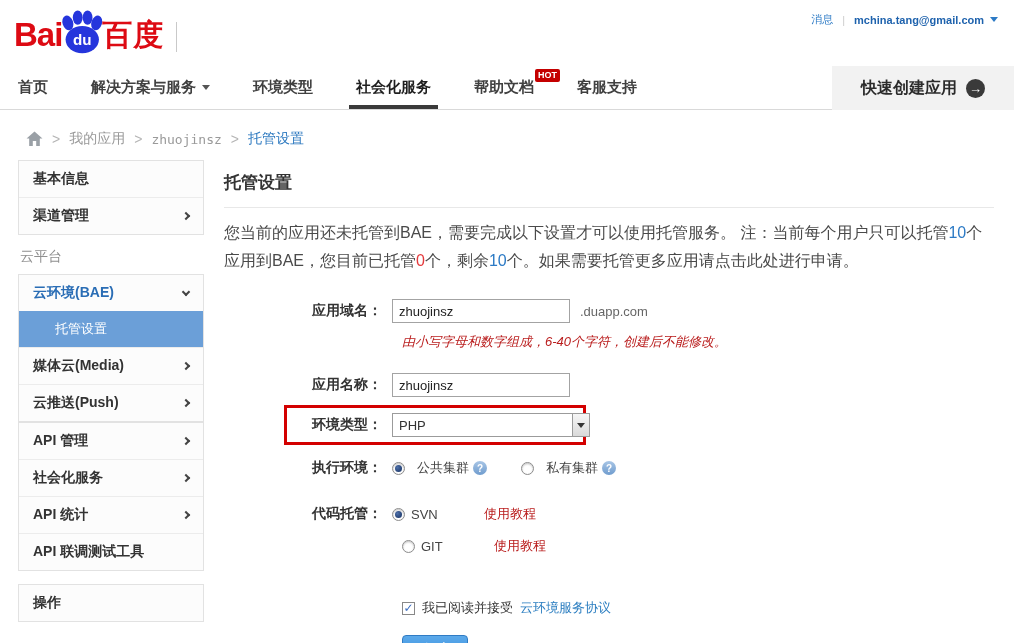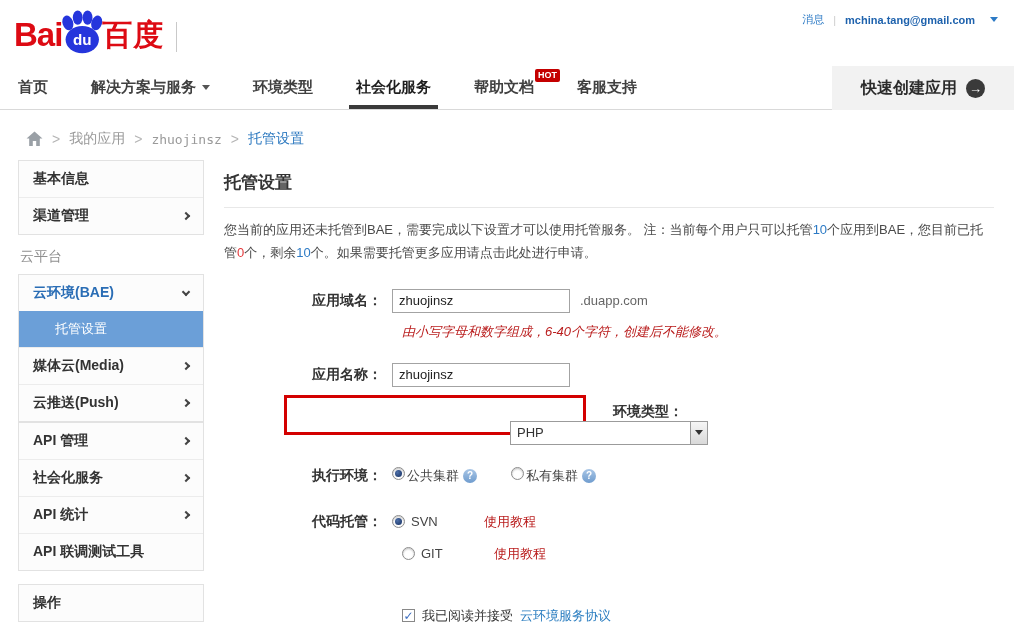--- a/index.html
+++ b/index.html
@@ -14,21 +14,21 @@
   .logo-row { position:absolute; left:14px; top:10px; display:flex; align-items:center; }
   .bai-txt { color:#dd0a13; font-size:33px; font-weight:bold; letter-spacing:-1px; }
   .paw-svg { margin:0 -3px 6px -4px; }
   .baidu-cn { color:#dd0a13; font-size:30px; font-weight:bold; letter-spacing:1px; }
   .logo-divider { width:1px; height:30px; background:#c9c9c9; margin:4px 10px 0 12px; }
   .logo-subtitle { color:#949494; font-size:26px; letter-spacing:3px; margin-top:4px; }
 
   .userbar { position:absolute; right:16px; top:12px; display:flex; align-items:center; gap:9px; font-size:11px; }
   .msg-link { color:#2c7ac5; text-decoration:none; cursor:pointer; }
   .user-sep { color:#ccc; }
-  .user-email { color:#1e62ad; font-weight:bold; cursor:pointer; display:flex; align-items:center; gap:15px; }
+  .user-email { color:#1e62ad; font-weight:bold; cursor:pointer; display:flex; align-items:center; gap:6px; }
   .caret-down { width:0; height:0; border-left:4px solid transparent; border-right:4px solid transparent; border-top:5px solid #2c7ac5; display:inline-block; }
 
   
   .mainnav { position:relative; height:44px; border-bottom:1px solid #d9d9d9; display:flex; align-items:stretch; padding-left:18px; }
   .nav-item { position:relative; display:flex; align-items:center; gap:6px; font-size:15px; font-weight:bold; color:#404040; cursor:pointer; margin-right:43px; }
   .nav-item .caret-dk { width:0; height:0; border-left:4px solid transparent; border-right:4px solid transparent; border-top:5px solid #555; }
   .nav-item.active { color:#1f1f1f; }
   .nav-item.active::after { content:""; position:absolute; left:-7px; right:-7px; bottom:0; height:4px; background:#3a3a3a; }
   .hot-badge { position:absolute; top:3px; right:-26px; background:#c40000; color:#fff; font-size:9px; font-weight:bold; padding:1px 3px; border-radius:2px; line-height:1.2; }
   .create-btn { position:absolute; right:0; top:0; height:44px; width:182px; background:#f2f2f2; display:flex; align-items:center; justify-content:center; gap:9px; font-size:16px; font-weight:bold; color:#2b2b2b; cursor:pointer; }
@@ -53,43 +53,43 @@
   .chev { width:6px; height:6px; border-right:2px solid #444; border-bottom:2px solid #444; display:inline-block; }
   .chev-right { transform:rotate(-45deg); }
   .chev-down { transform:rotate(45deg); margin-top:-2px; }
   .side-section { color:#8f8f8f; font-size:14px; padding:13px 2px 8px; }
   .side-item.bae-item { color:#2a6db5; }
   .side-item.sub-selected { background:#6b9fd8; color:#fff; font-weight:normal; font-size:13px; padding-left:36px; justify-content:flex-start; border-top:none; }
   .ops-box { margin-top:13px; }
 
   
   .main-title { font-size:17px; font-weight:bold; color:#333; padding:9px 0 13px; border-bottom:1px solid #e8e8e8; }
-  .intro { font-size:13px; color:#4a4a4a; line-height:1.75; margin-top:11px; max-width:764px; }
+  .intro { font-size:16px; color:#4a4a4a; line-height:1.75; margin-top:11px; max-width:764px; }
   .num-blue { color:#2c7ac5; }
   .num-red { color:#e4393c; }
 
   .form { margin-top:24px; font-size:13px; }
   .frow { display:flex; align-items:center; }
   .flabel { width:168px; flex:none; text-align:right; padding-right:10px; font-size:14px; font-weight:bold; color:#333; }
   .tinput { width:178px; height:24px; border:1px solid #a3a3a3; padding:2px 6px; font-size:13px; font-family:"Liberation Sans","DejaVu Sans",sans-serif; color:#222; }
   .suffix { color:#666; margin-left:10px; }
   .hint { margin:10px 0 0 178px; color:#b91c1c;font-style:italic; }
   .gap22 { margin-top:22px; }
 
-  .env-row { position:relative; margin-top:16px;flex-direction:column; }
+  .env-row { position:relative; margin-top:16px; }
   .red-annotation { position:absolute; left:60px; top:-8px; width:302px; height:40px; border:3px solid #d30000; pointer-events:none; }
   .fake-select { width:198px; height:24px; border:1px solid #9b9b9b; background:#fff; display:flex; align-items:center; cursor:pointer; position:relative; }
   .fake-select .sel-text { padding-left:6px; flex:1; }
   .sel-btn { width:17px; height:100%; border-left:1px solid #9b9b9b; background:linear-gradient(#f6f6f6,#d9d9d9); display:flex; align-items:center; justify-content:center; }
   .sel-arrow { width:0; height:0; border-left:4px solid transparent; border-right:4px solid transparent; border-top:5px solid #333; }
 
   .exec-row { margin-top:22px; }
   .radio { width:13px; height:13px; border-radius:50%; border:1px solid #8c8c8c; background:#fff; display:inline-flex; align-items:center; justify-content:center; box-shadow:inset 0 1px 2px rgba(0,0,0,.25); flex:none; }
   .radio.sel::after { content:""; width:7px; height:7px; border-radius:50%; background:radial-gradient(circle at 35% 35%, #4d6fa8, #152f60); }
-  .radio-opt { display:inline-flex; align-items:flex-start; gap:2px; cursor:pointer; color:#444; }
+  .radio-opt { display:inline-flex; align-items:center; gap:12px; cursor:pointer; color:#444; }
   .qicon { width:14px; height:14px; border-radius:50%; background:linear-gradient(#a9c6e6,#6f9cce); color:#fff; font-size:10px; font-weight:bold; display:inline-flex; align-items:center; justify-content:center; cursor:pointer; margin-left:4px; }
   .opt-gap { margin-left:34px; }
 
   .code-row { margin-top:28px; }
   .code-line2 { margin:14px 0 0 178px; }
   .tutorial { color:#b91c1c; text-decoration:none; margin-left:40px; cursor:pointer; }
   .opt-w { width:52px; display:inline-flex; align-items:center; gap:6px; }
 
   .agree-row { display:flex; align-items:center; gap:7px; margin:44px 0 0 178px; color:#333; }
   .cb { width:13px; height:13px; border:1px solid #888; background:#fff; display:inline-flex; align-items:center; justify-content:center; font-size:12px; font-weight:bold; color:#3a6cc0; cursor:pointer; line-height:1; flex:none; }

